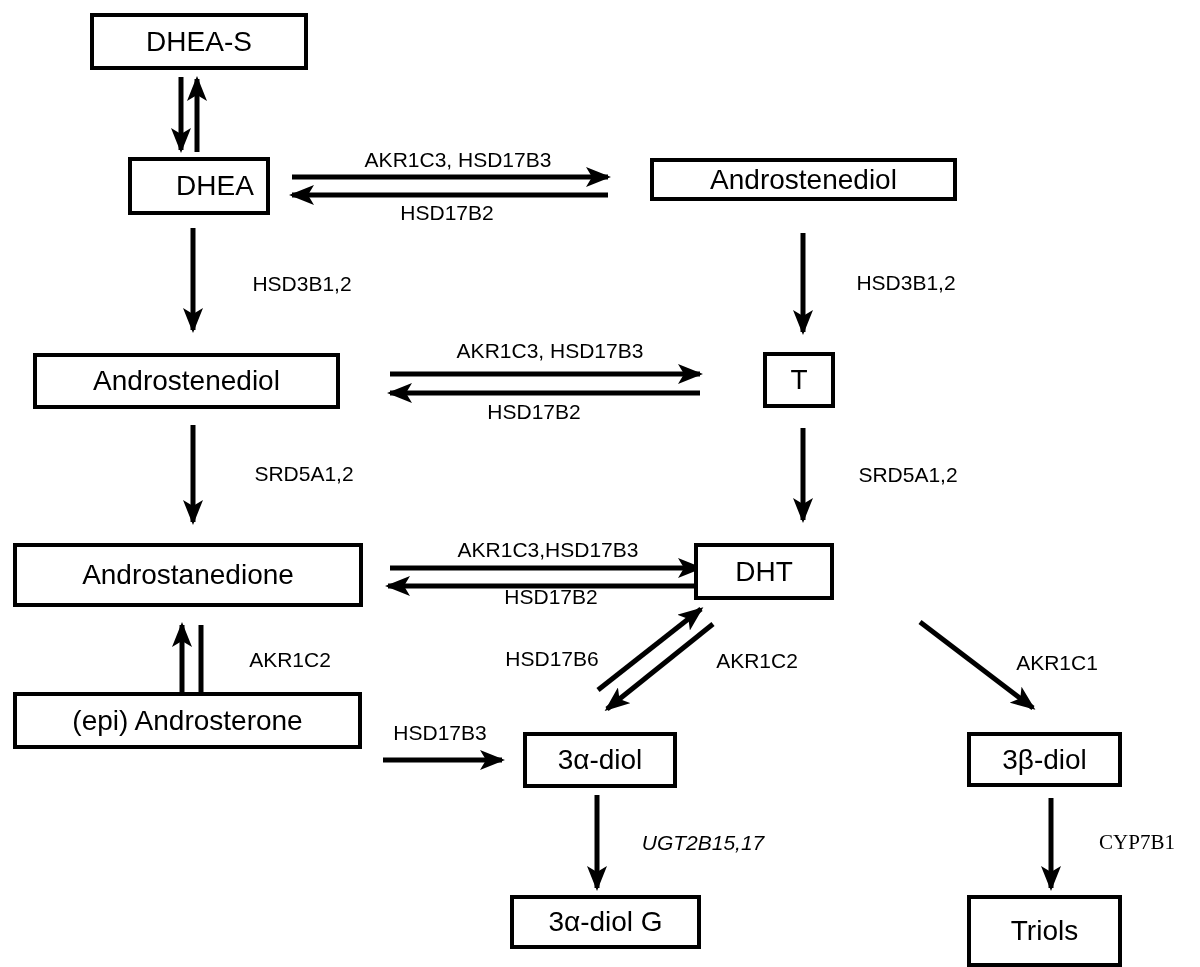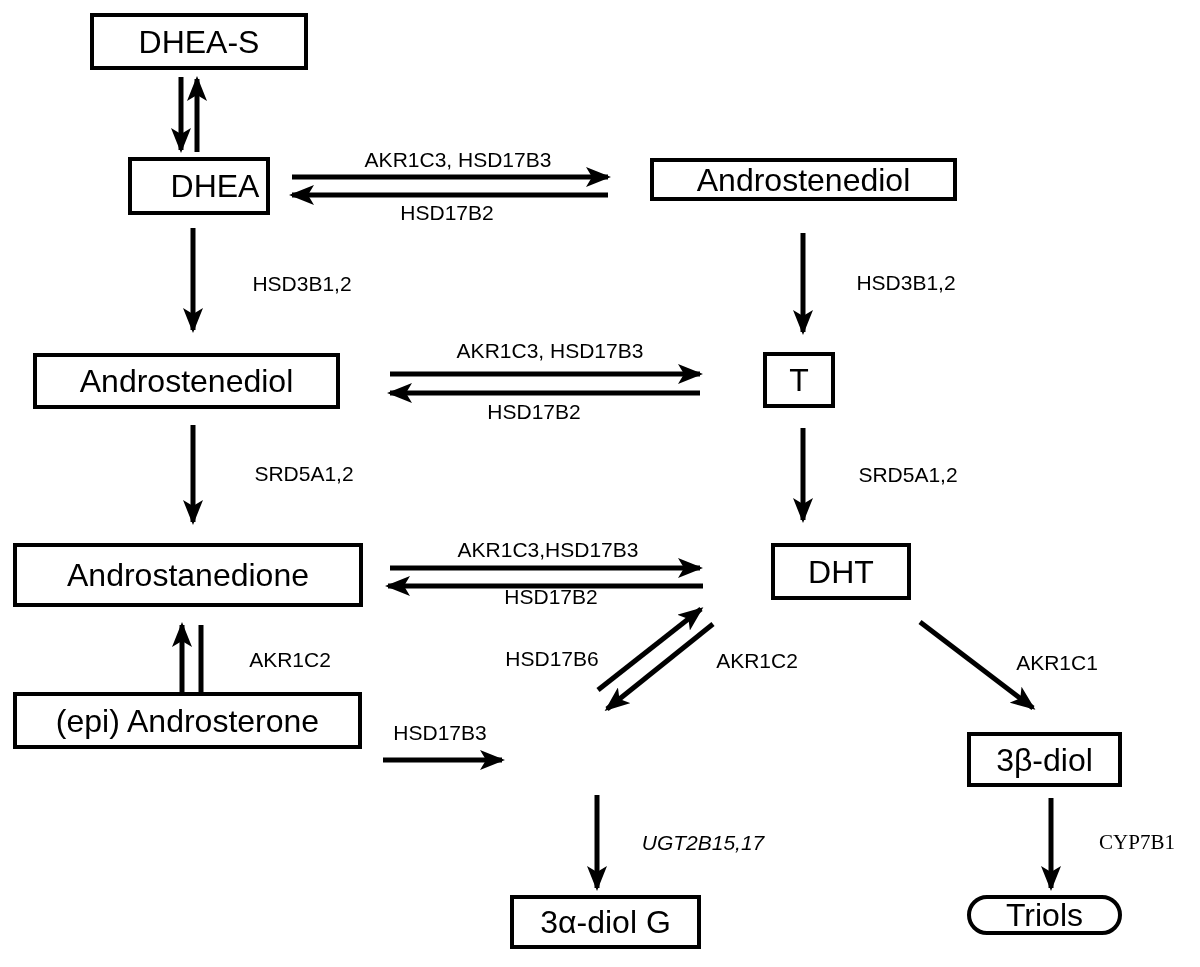--- a/index.html
+++ b/index.html
@@ -20,21 +20,21 @@
     height: 967px;
   }
   .node {
     position: absolute;
     box-sizing: border-box;
     border: 4px solid #000000;
     background: #ffffff;
     display: flex;
     align-items: center;
     justify-content: center;
-    font-size: 32px;
+    font-size: 28px;
     line-height: 1;
     white-space: nowrap;
   }
   .enzyme {
     position: absolute;
     transform: translate(-50%, -50%);
     font-size: 21px;
     line-height: 1;
     white-space: nowrap;
   }
@@ -70,25 +70,26 @@
       <line x1="597" y1="795" x2="597" y2="888" stroke="#000000" stroke-width="5" marker-end="url(#ah)"></line>
       <line x1="1051" y1="798" x2="1051" y2="888" stroke="#000000" stroke-width="5" marker-end="url(#ah)"></line>
     </svg>
 
 <div class="node" style="left: 90px; top: 13px; width: 218px; height: 57px; border-color: rgb(0, 0, 0);">DHEA-S</div>
     <div class="node" style="left: 128px; top: 157px; width: 142px; height: 58px; border-color: rgb(0, 0, 0); padding-left: 32px;">DHEA</div>
     <div class="node" style="left: 650px; top: 158px; width: 307px; height: 43px; border-color: rgb(0, 0, 0);">Androstenediol</div>
     <div class="node" style="left: 33px; top: 353px; width: 307px; height: 56px; border-color: rgb(0, 0, 0);">Androstenediol</div>
     <div class="node" style="left: 763px; top: 352px; width: 72px; height: 56px; border-color: rgb(0, 0, 0);">T</div>
     <div class="node" style="left: 13px; top: 543px; width: 350px; height: 64px; border-color: rgb(0, 0, 0);">Androstanedione</div>
-    <div class="node" style="left: 771px; top: 543px; width: 140px; height: 57px; border-color: rgb(0, 0, 0);">DHT</div>
+    <div class="node" style="left: 694px; top: 543px; width: 140px; height: 57px; border-color: rgb(0, 0, 0);">DHT</div>
     <div class="node" style="left: 13px; top: 692px; width: 349px; height: 57px; border-color: rgb(0, 0, 0);">(epi) Androsterone</div>
+    <div class="node" style="left: 523px; top: 732px; width: 154px; height: 56px; border-color: rgb(0, 0, 0);">3α-diol</div>
     <div class="node" style="left: 967px; top: 732px; width: 155px; height: 55px; border-color: rgb(0, 0, 0);">3β-diol</div>
     <div class="node" style="left: 510px; top: 895px; width: 191px; height: 54px; border-color: rgb(0, 0, 0);">3α-diol G</div>
-    <div class="node" style="left: 967px; top: 895px; width: 155px; height: 40px; border-color: rgb(0, 0, 0); border-radius: 22px;">Triols</div>
+    <div class="node" style="left: 967px; top: 895px; width: 155px; height: 72px; border-color: rgb(0, 0, 0);">Triols</div>
     <div class="enzyme" style="left: 458px; top: 159px;">AKR1C3, HSD17B3</div>
     <div class="enzyme" style="left: 447px; top: 212px;">HSD17B2</div>
     <div class="enzyme" style="left: 302px; top: 283px;">HSD3B1,2</div>
     <div class="enzyme" style="left: 906px; top: 282px;">HSD3B1,2</div>
     <div class="enzyme" style="left: 550px; top: 350px;">AKR1C3, HSD17B3</div>
     <div class="enzyme" style="left: 534px; top: 411px;">HSD17B2</div>
     <div class="enzyme" style="left: 304px; top: 473px;">SRD5A1,2</div>
     <div class="enzyme" style="left: 908px; top: 474px;">SRD5A1,2</div>
     <div class="enzyme" style="left: 548px; top: 549px;">AKR1C3,HSD17B3</div>
     <div class="enzyme" style="left: 551px; top: 596px;">HSD17B2</div>

